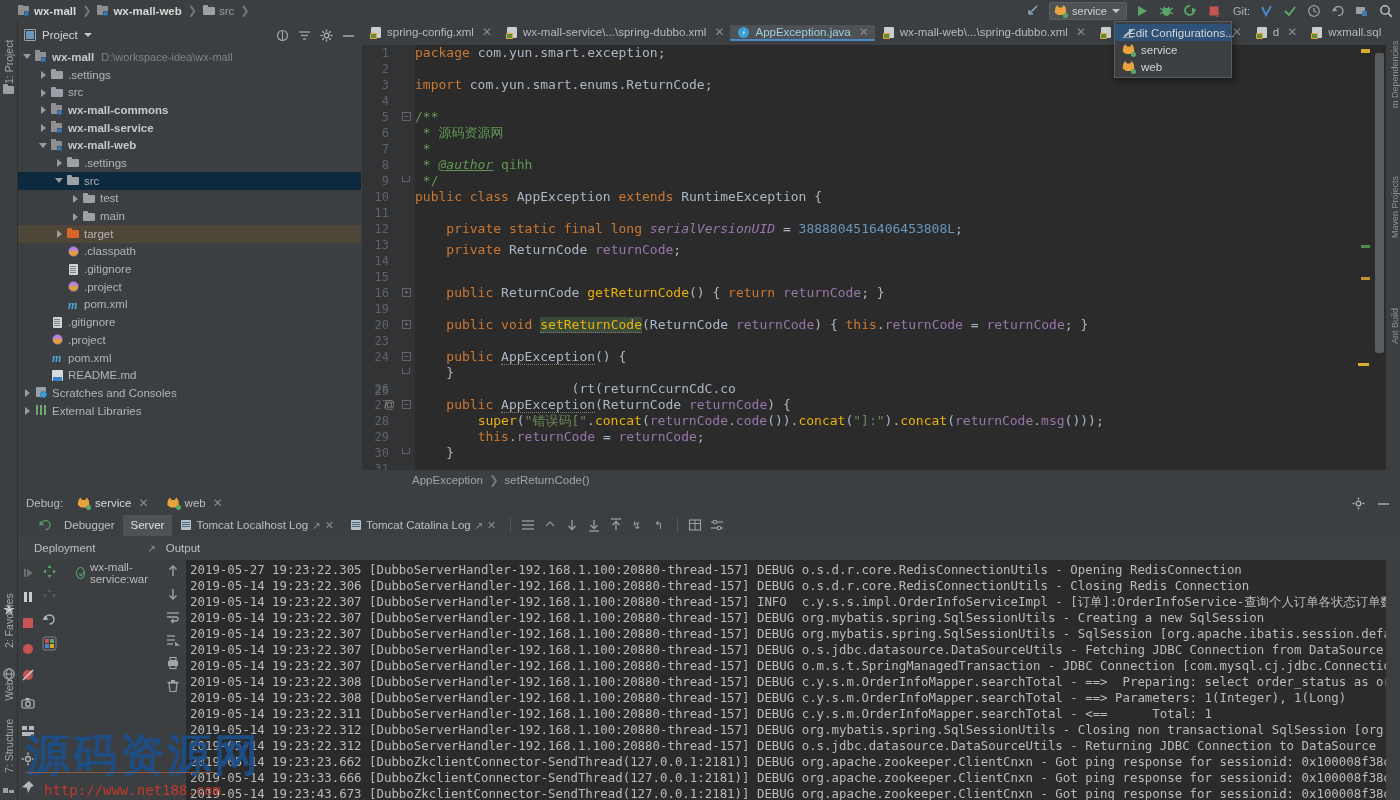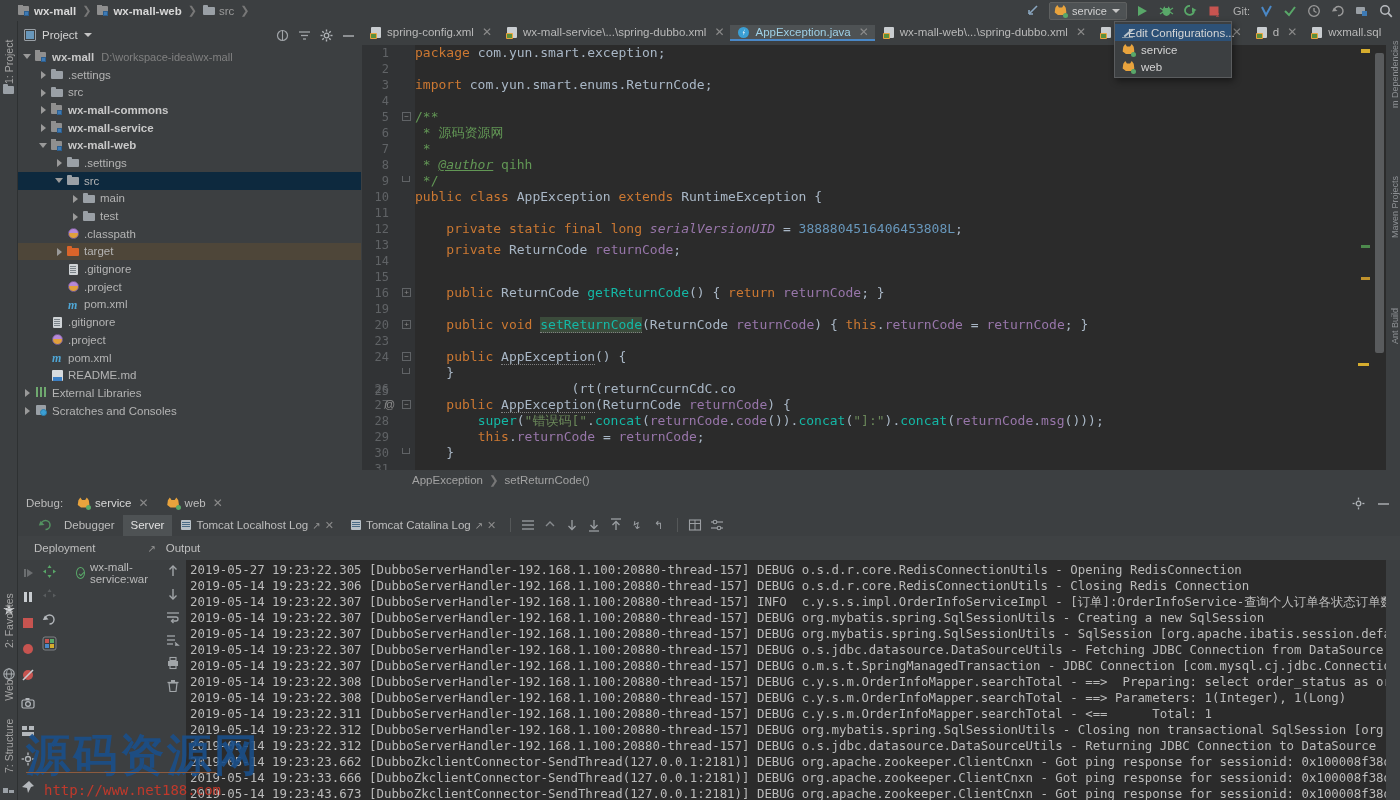--- a/index.html
+++ b/index.html
@@ -162,21 +162,21 @@
   .code-area { position: absolute; left: 53px; top: 0; right: 0; top: 0; }
   .cl {
     position: absolute; left: 0; white-space: pre;
     font-family: "DejaVu Sans Mono", monospace; font-size: 13px; line-height: 16px;
   }
   .kw { color: #cc7832; }
   .pl { color: #a9b7c6; }
   .st { color: #6a8759; }
   .cm { color: #629755; }
   .nm { color: #6897bb; }
-  .fl { color: #14b8a6; }
+  .fl { color: #eab308; }
   .fi { color: #9876aa; }
   .it { font-style: italic; }
   .ul { text-decoration: underline; }
   .hl-meth { background: #3b4b3b; }
   .wavy { border-bottom: 1px dotted #808080; }
 
   .editor-scroll-track {
     position: absolute; right: 0; top: 0; width: 14px; height: 425px; background: #2b2b2b;
   }
   .editor-scroll-thumb {
@@ -575,51 +575,51 @@
         </span>
         <span class="t-label">src</span>
       </div>
       <div class="tree-row">
         <span style="display:inline-block;width:48px;flex:0 0 48px"></span>
         <span class="arrow r"></span>
         <span class="t-icon i-folder">
           <i class="f1"></i>
           <i class="f2"></i>
         </span>
-        <span class="t-label">main</span>
+        <span class="t-label">test</span>
       </div>
       <div class="tree-row">
         <span style="display:inline-block;width:48px;flex:0 0 48px"></span>
         <span class="arrow r"></span>
         <span class="t-icon i-folder">
           <i class="f1"></i>
           <i class="f2"></i>
         </span>
-        <span class="t-label">test</span>
-      </div>
-      <div class="tree-row">
-        <span style="display:inline-block;width:32px;flex:0 0 32px"></span>
-        <span class="arrow"></span>
-        <span class="t-icon">
-          <i class="i-ball"></i>
-        </span>
-        <span class="t-label">.classpath</span>
+        <span class="t-label">main</span>
       </div>
       <div class="tree-row highlight">
         <span style="display:inline-block;width:32px;flex:0 0 32px"></span>
         <span class="arrow r"></span>
         <span class="t-icon i-folder orange">
           <i class="f1"></i>
           <i class="f2"></i>
         </span>
         <span class="t-label">target</span>
       </div>
       <div class="tree-row">
         <span style="display:inline-block;width:32px;flex:0 0 32px"></span>
         <span class="arrow"></span>
+        <span class="t-icon">
+          <i class="i-ball"></i>
+        </span>
+        <span class="t-label">.classpath</span>
+      </div>
+      <div class="tree-row">
+        <span style="display:inline-block;width:32px;flex:0 0 32px"></span>
+        <span class="arrow"></span>
         <span class="t-icon i-file">
           <i class="d1"></i>
           <i class="d2"></i>
         </span>
         <span class="t-label">.gitignore</span>
       </div>
       <div class="tree-row">
         <span style="display:inline-block;width:32px;flex:0 0 32px"></span>
         <span class="arrow"></span>
         <span class="t-icon">
@@ -661,39 +661,39 @@
         <span class="t-label">pom.xml</span>
       </div>
       <div class="tree-row">
         <span style="display:inline-block;width:16px;flex:0 0 16px"></span>
         <span class="arrow"></span>
         <span class="t-icon i-md">
           <i class="m1"></i>
           <i class="m2"></i>
         </span>
         <span class="t-label">README.md</span>
+      </div>
+      <div class="tree-row">
+        <span style="display:inline-block;width:0px;flex:0 0 0px"></span>
+        <span class="arrow r"></span>
+        <span class="t-icon i-scratch">
+          <i class="s1"></i>
+          <i class="s2"></i>
+        </span>
+        <span class="t-label">Scratches and Consoles</span>
       </div>
       <div class="tree-row">
         <span style="display:inline-block;width:0px;flex:0 0 0px"></span>
         <span class="arrow r"></span>
         <span class="t-icon i-lib">
           <i class="l" style="left:2px"></i>
           <i class="l" style="left:6px"></i>
           <i class="l" style="left:10px"></i>
         </span>
         <span class="t-label">External Libraries</span>
-      </div>
-      <div class="tree-row">
-        <span style="display:inline-block;width:0px;flex:0 0 0px"></span>
-        <span class="arrow r"></span>
-        <span class="t-icon i-scratch">
-          <i class="s1"></i>
-          <i class="s2"></i>
-        </span>
-        <span class="t-label">Scratches and Consoles</span>
       </div>
     </div>
 
   <div class="tabs-bar" id="editor-tabs">
       <div class="tab">
         <span class="ico-xml">
           <i class="x1"></i>
           <i class="x2"></i>
           <i class="x3"></i>
         </span>

